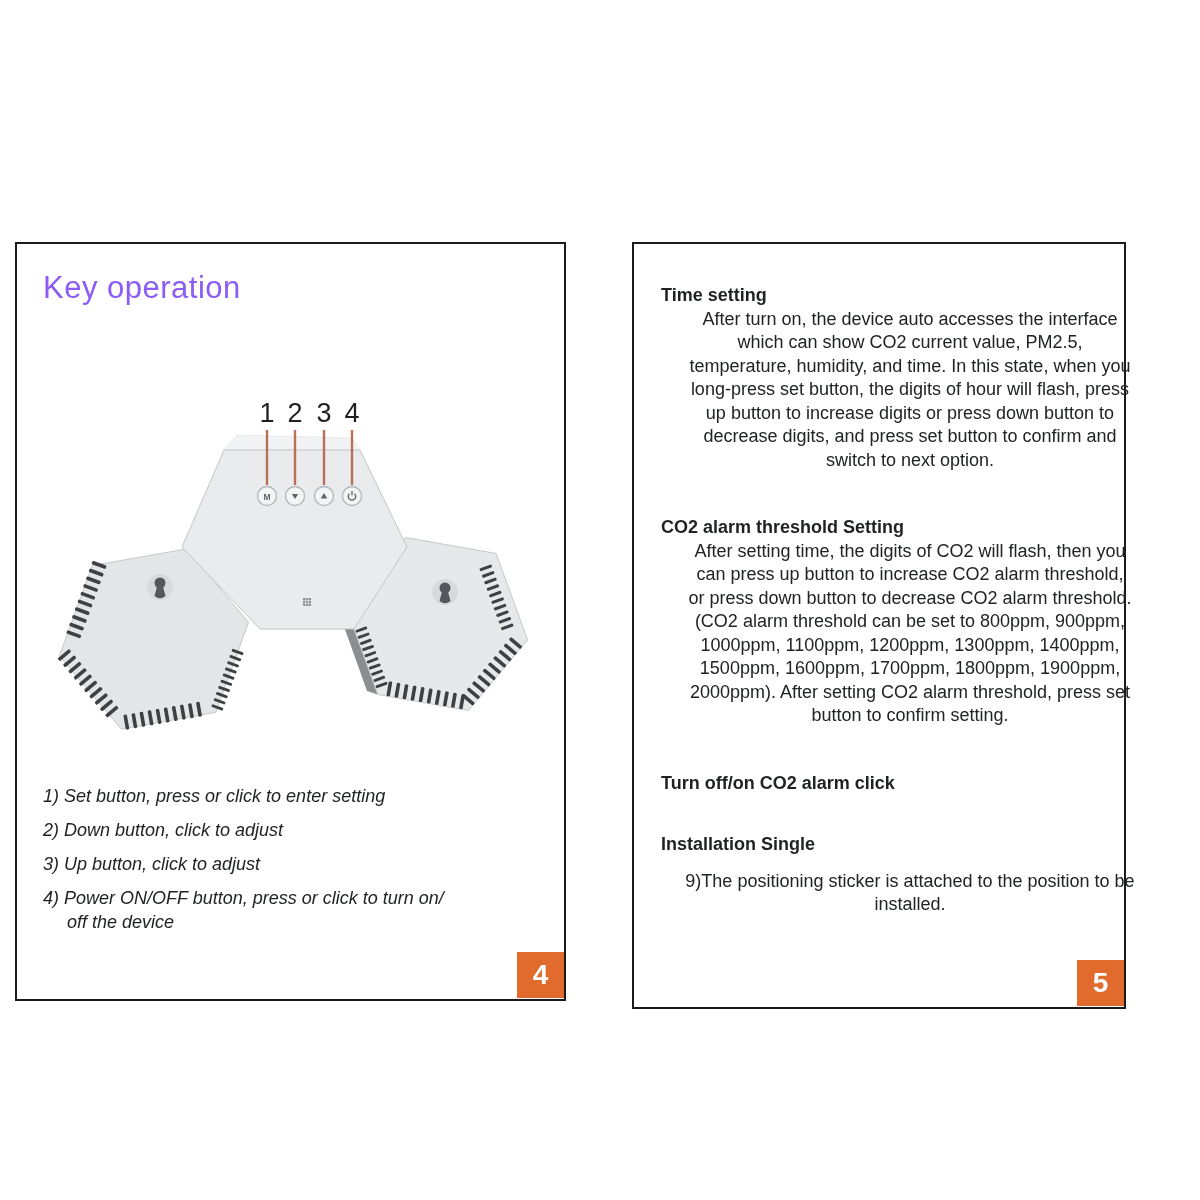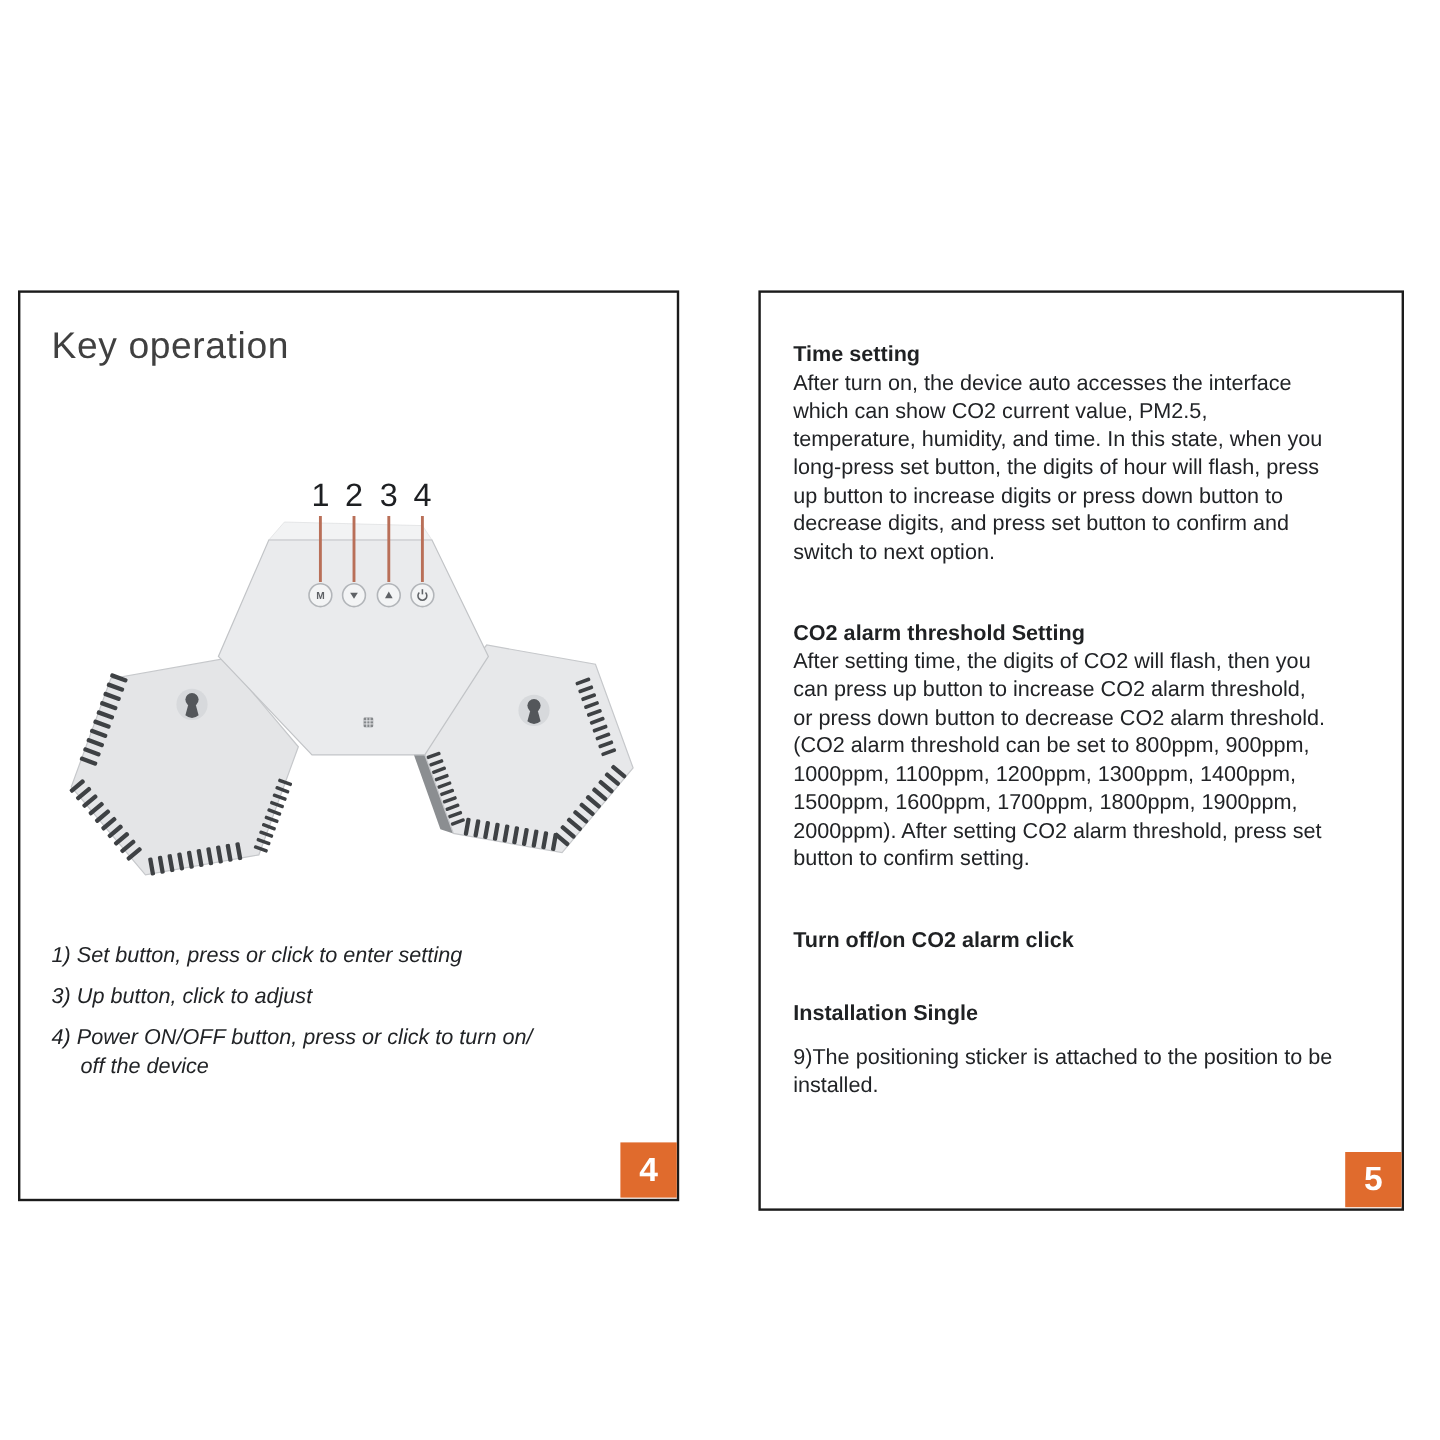--- a/index.html
+++ b/index.html
@@ -6,24 +6,24 @@
   body{
     width:1200px;height:1200px;position:relative;background:#ffffff;
     font-family:"Liberation Sans","DejaVu Sans",sans-serif;color:#212326;
     overflow:hidden;
   }
   .page{
     position:absolute;background:#ffffff;border:2px solid #1b1b1b;
     box-sizing:border-box;
   }
   .page-left{left:15px;top:242px;width:551px;height:759px;}
-  .page-right{left:632px;top:242px;width:538px;height:767px;}
+  .page-right{left:632px;top:242px;width:494px;height:767px;}
   .page-title{
     position:absolute;left:26px;top:26px;margin:0;
-    font-size:31px;font-weight:400;color:#404040;letter-spacing:.5px;
+    font-size:31px;font-weight:400;color:#8b5cf6;letter-spacing:.5px;
   }
   .device-wrap{position:absolute;left:24px;top:150px;width:500px;height:385px;}
   .key-list{
     position:absolute;left:26px;top:540px;right:24px;margin:0;padding:0;
     list-style:none;font-size:18px;line-height:24px;font-style:italic;
   }
   .key-list li{
     margin:0 0 10px 0;padding-left:24px;text-indent:-24px;white-space:pre-line;
   }
   .page-badge{
@@ -31,21 +31,21 @@
     background:#e06b2d;color:#ffffff;font-size:28px;font-weight:bold;
     display:flex;align-items:center;justify-content:center;
   }
   .sections{
     position:absolute;left:27px;top:40px;width:498px;
     font-size:18px;line-height:23.5px;
   }
   .sections h2{
     margin:0;font-size:18px;line-height:23.5px;font-weight:bold;color:#1f2123;
   }
-  .sections p{margin:0;white-space:pre-line;}
+  .sections p{margin:0;white-space:pre-line;text-align:center;}
   .sec{margin-top:0;}
   .sec + .sec{margin-top:44px;}
   .sec.sec-install{margin-top:38px;}
   .sec-install p{margin-top:13px;}
 </style>
 </head>
 <body>
 
 <div class="page page-left">
 
@@ -129,20 +129,21 @@
           <line x1="254" y1="36" x2="254" y2="91"></line>
           <line x1="283" y1="36" x2="283" y2="91"></line>
           <line x1="311" y1="36" x2="311" y2="91"></line>
         </g>
       </g>
     </svg>
   </div>
 
   <ul class="key-list">
     <li>1) Set button, press or click to enter setting</li>
+    <li>2) Down button, click to adjust</li>
     <li>3) Up button, click to adjust</li>
     <li>4) Power ON/OFF button, press or click to turn on/
 off the device</li>
   </ul>
 
   <div class="page-badge">4</div>
 </div>
 
 <div class="page page-right">
   <div class="sections">

